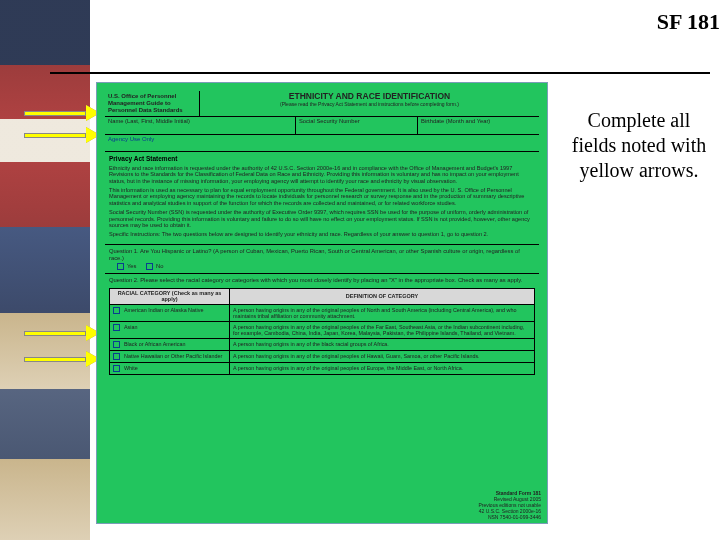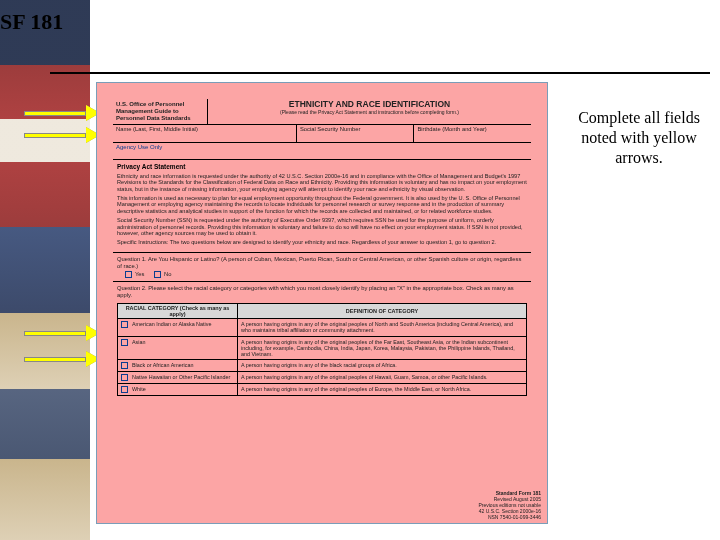--- a/index.html
+++ b/index.html
@@ -24,45 +24,45 @@
       #263c6b 42%, #1a2a50 58%,
       #c0a878 58%, #d8c8a8 72%,
       #3a4a6a 72%, #2a3a5a 85%,
       #c0a878 85%, #d8c8a8 100%);
     opacity: 0.85;
   }
   .title-area {
     position: absolute;
     left: 0; top: 8px;
     width: 720px;
-    text-align: left;
+    text-align: right;
     font-family: "Comic Sans MS", "Segoe Script", cursive;
     font-size: 22px;
     font-weight: bold;
     color: #000;
     line-height: 1.25;
   }
   .title-underline {
     position: absolute;
     left: 50px; right: 10px;
     top: 72px;
     border-bottom: 2px solid #000;
   }
   .form-image {
     position: absolute;
     left: 96px;
     top: 82px;
     width: 452px;
     height: 442px;
-    background: #fca5a5;
+    background: #22c55e;
     border: 1px solid #7a9db8;
     font-size: 6.2px;
     color: #222;
     line-height: 1.15;
-    padding: 16px;
+    padding: 8px;
   }
   .form-header {
     display: flex;
     border-bottom: 1px solid #000;
   }
   .fh-left {
     width: 95px;
     border-right: 1px solid #000;
     padding: 2px 3px;
     font-size: 6px;
@@ -160,21 +160,21 @@
     text-align: right;
     line-height: 1.2;
   }
   .footer .sf { font-weight: bold; }
   .instruction {
     position: absolute;
     left: 564px;
     top: 108px;
     width: 150px;
     font-family: "Comic Sans MS", "Segoe Script", cursive;
-    font-size: 16px;
+    font-size: 20px;
     text-align: center;
     line-height: 1.25;
     color: #000;
   }
   .arrow {
     position: absolute;
     width: 76px;
     height: 10px;
   }
   .arrow .shaft {

